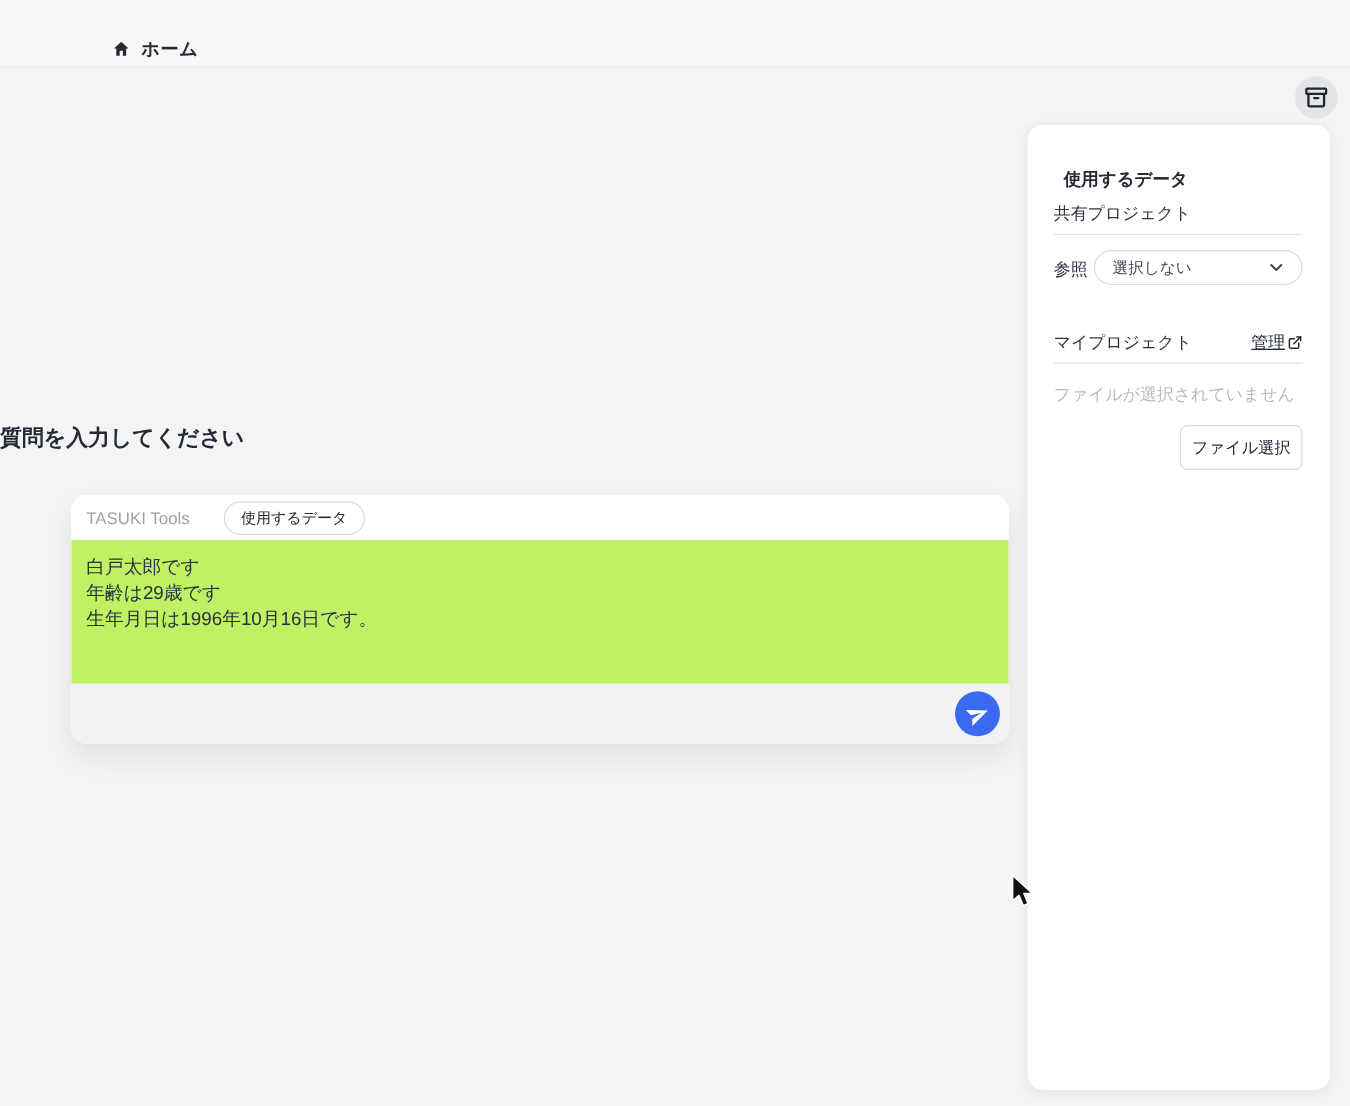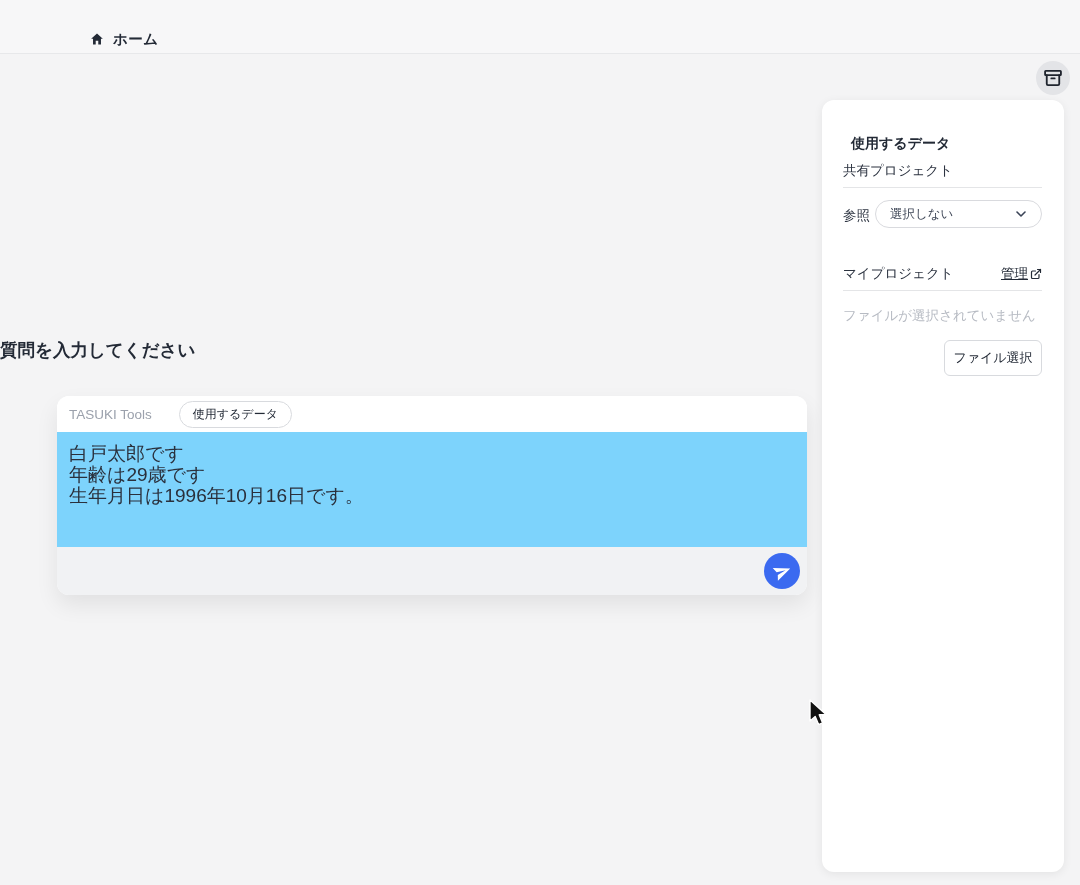--- a/index.html
+++ b/index.html
@@ -114,23 +114,23 @@
     padding:0 12px;
   }
   .brand-label { font-size:13.5px; color:#9ba1ac; }
   .mode-badge {
     border:1px solid #d8dade; border-radius:999px;
     background:#fff; padding:4px 13px;
     font-size:12px; color:#232a36; cursor:pointer;
     white-space:nowrap;
   }
   .card-body {
-    height:115px; background:#7dd3fc;
+    height:115px; background:#bef264;
     padding:11px 12px;
-    font-size:19px; line-height:21px; color:#2a303c;
+    font-size:15px; line-height:21px; color:#2a303c;
     cursor:text;
   }
   .card-footer {
     height:48px; background:#f1f2f4; position:relative;
   }
   .send-btn {
     position:absolute; right:7px; top:6px;
     width:36px; height:36px; border-radius:50%;
     background:#3b6af0; border:none; cursor:pointer;
     display:flex; align-items:center; justify-content:center;

